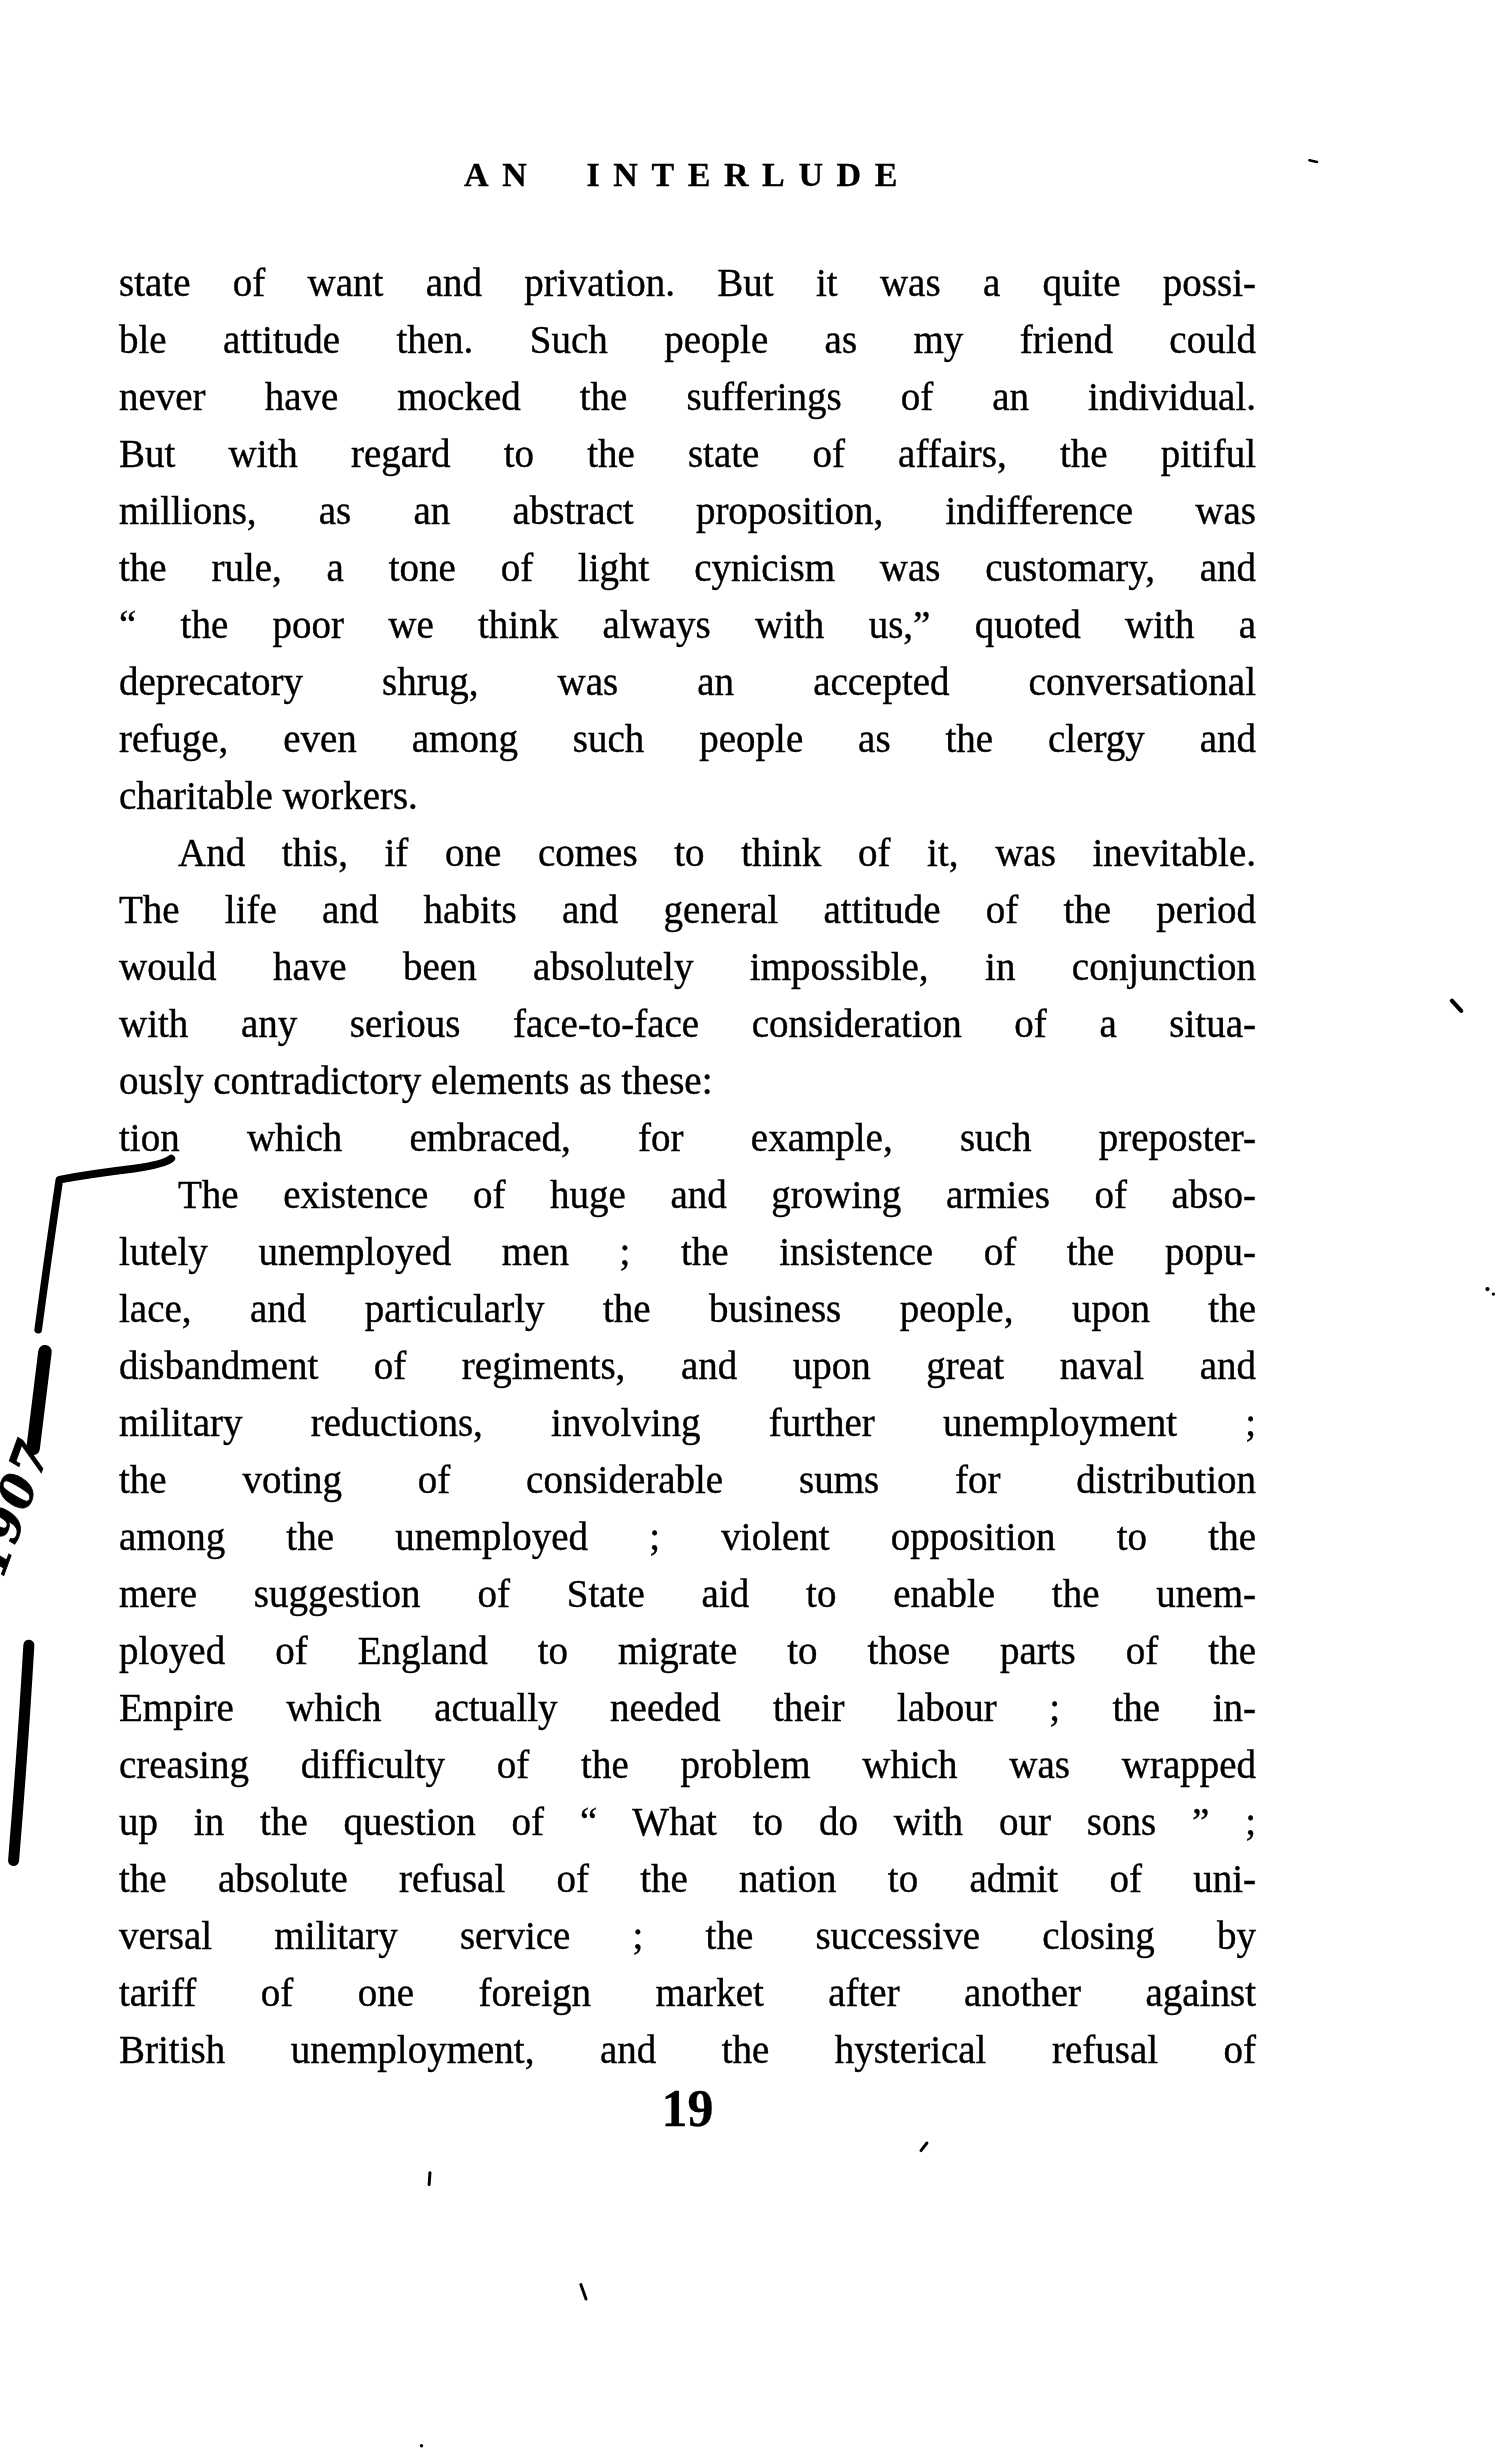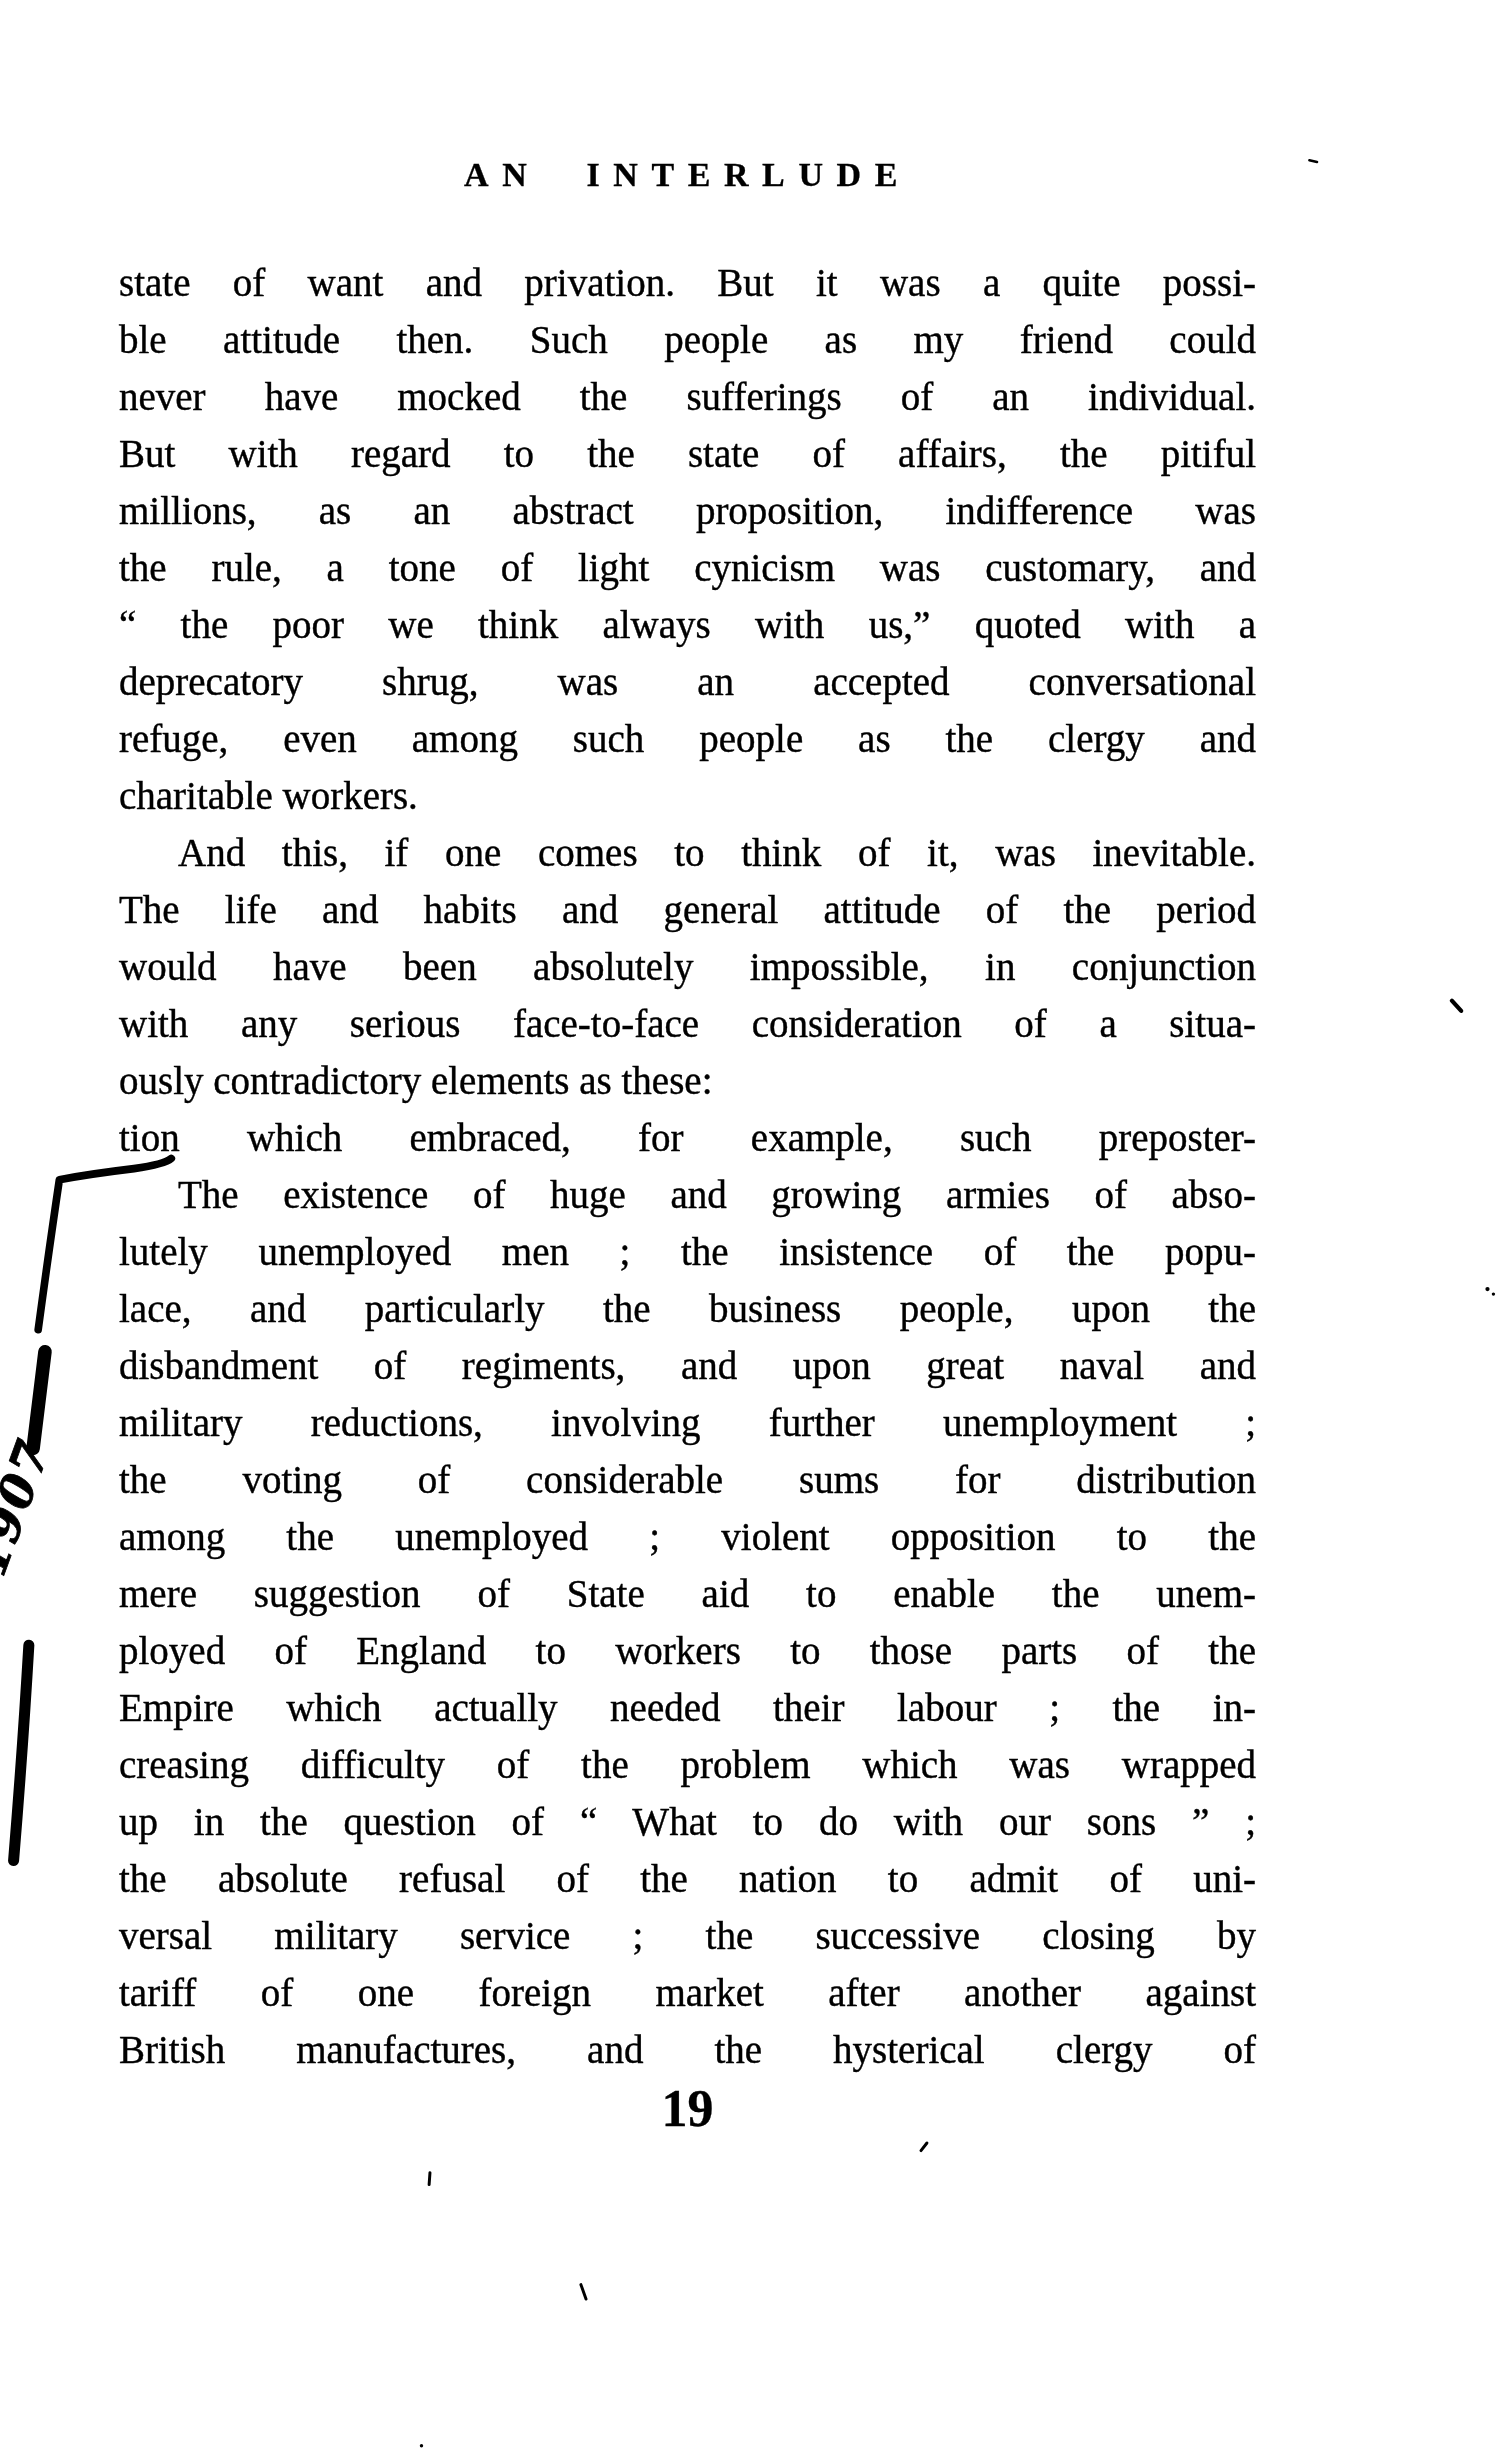--- a/index.html
+++ b/index.html
@@ -101,28 +101,28 @@
       <div class="line nofill">ously contradictory elements as these:</div>
       <div class="line">tion which embraced, for example, such preposter-</div>
       <div class="line indent">The existence of huge and growing armies of abso-</div>
       <div class="line">lutely unemployed men ; the insistence of the popu-</div>
       <div class="line">lace, and particularly the business people, upon the</div>
       <div class="line">disbandment of regiments, and upon great naval and</div>
       <div class="line">military reductions, involving further unemployment ;</div>
       <div class="line">the voting of considerable sums for distribution</div>
       <div class="line">among the unemployed ; violent opposition to the</div>
       <div class="line">mere suggestion of State aid to enable the unem-</div>
-      <div class="line">ployed of England to workers to those parts of the</div>
+      <div class="line">ployed of England to migrate to those parts of the</div>
       <div class="line">Empire which actually needed their labour ; the in-</div>
       <div class="line">creasing difficulty of the problem which was wrapped</div>
       <div class="line">up in the question of “ What to do with our sons ” ;</div>
       <div class="line">the absolute refusal of the nation to admit of uni-</div>
       <div class="line">versal military service ; the successive closing by</div>
       <div class="line">tariff of one foreign market after another against</div>
-      <div class="line">British manufactures, and the hysterical clergy of</div>
+      <div class="line">British unemployment, and the hysterical refusal of</div>
     </div>
 
   <div class="margin-note">1907</div>
 
   <svg class="pen-marks" viewBox="0 0 1777 2889">
     <path d="M 202 1366 Q 194 1373 158 1378 Q 108 1384 70 1391 Q 58 1472 45 1568" stroke-width="9"></path>
     <path d="M 53 1594 L 39 1708" stroke-width="16"></path>
     <path d="M 34 1940 Q 27 2060 16 2194" stroke-width="13"></path>
     <path d="M 1544 189 L 1553 191" stroke-width="3"></path>
     <path d="M 1712 1180 L 1723 1192" stroke-width="5"></path>

